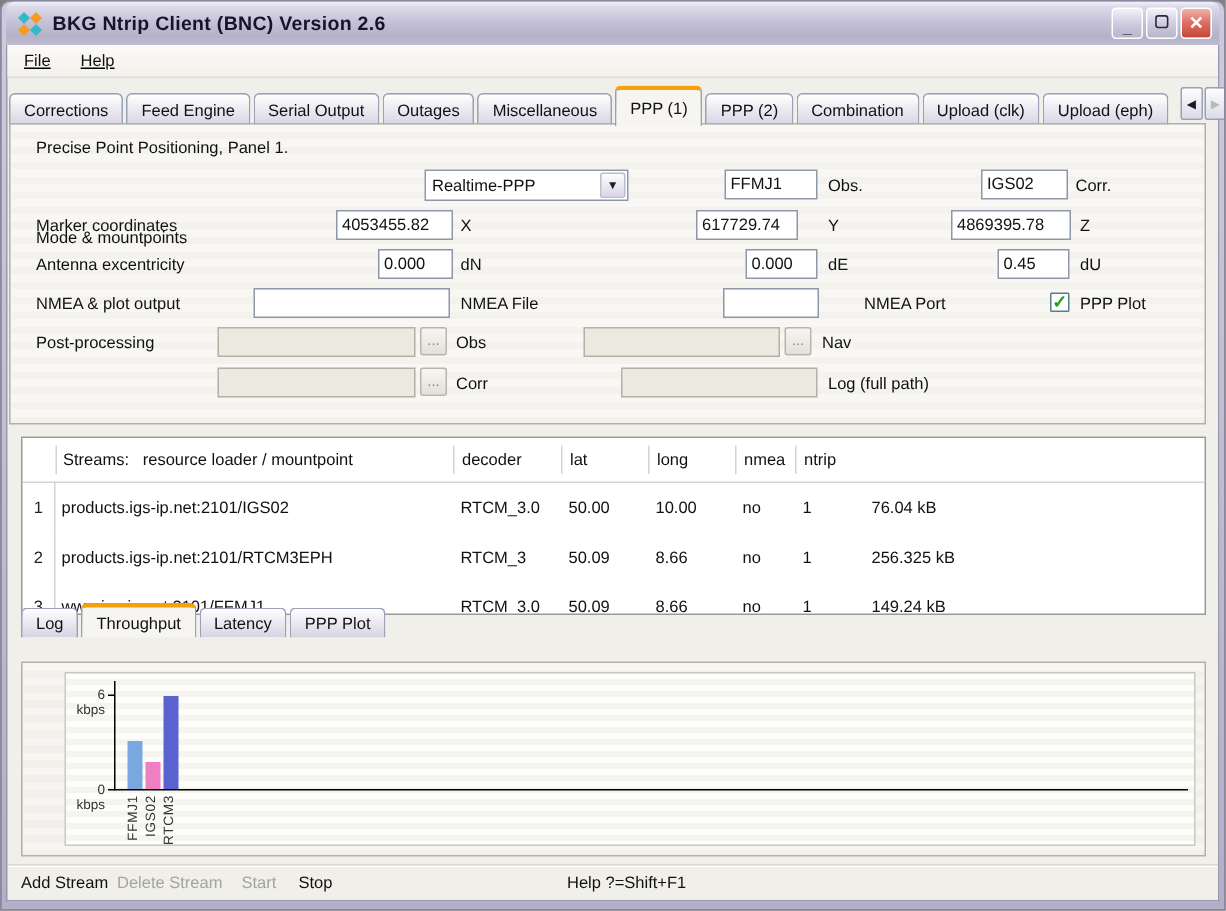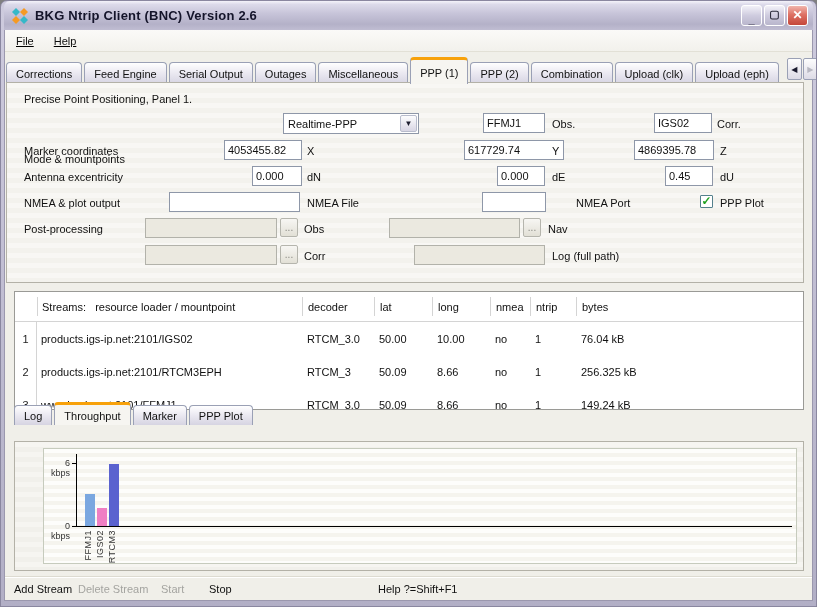--- a/index.html
+++ b/index.html
@@ -156,21 +156,21 @@
             </span>
         </div>
         <input class="field" style="left: 476px; top: 30px; width: 62px;" value="FFMJ1">
         <div class="lab" style="left:545px;top:35px;">Obs.</div>
         <input class="field" style="left: 647px; top: 30px; width: 58px;" value="IGS02">
         <div class="lab" style="left:710px;top:35px;">Corr.</div>
 
         <div class="lab" style="left:17px;top:62px;">Marker coordinates</div>
         <input class="field" style="left: 217px; top: 57px; width: 78px;" value="4053455.82">
         <div class="lab" style="left:300px;top:62px;">X</div>
-        <input class="field" style="left: 457px; top: 57px; width: 100px;" value="617729.74">
+        <input class="field" style="left: 457px; top: 57px; width: 68px;" value="617729.74">
         <div class="lab" style="left:545px;top:62px;">Y</div>
         <input class="field" style="left: 627px; top: 57px; width: 80px;" value="4869395.78">
         <div class="lab" style="left:713px;top:62px;">Z</div>
 
         <div class="lab" style="left:17px;top:88px;">Antenna excentricity</div>
         <input class="field" style="left: 245px; top: 83px; width: 50px;" value="0.000">
         <div class="lab" style="left:300px;top:88px;">dN</div>
         <input class="field" style="left: 490px; top: 83px; width: 48px;" value="0.000">
         <div class="lab" style="left:545px;top:88px;">dE</div>
         <input class="field" style="left: 658px; top: 83px; width: 48px;" value="0.45">
@@ -203,21 +203,20 @@
 
       <div class="streams">
         <div class="t-row t-head">
           <div class="hc"></div>
           <div class="hc mount-h">Streams:   resource loader / mountpoint</div>
           <div class="hc sep">decoder</div>
           <div class="hc sep">lat</div>
           <div class="hc sep">long</div>
           <div class="hc sep">nmea</div>
           <div class="hc sep">ntrip</div>
-          <div class="hc sep">bytes</div>
         </div>
         <div class="t-row t-data">
           <div class="num">1</div>
           <div class="cell mount">products.igs-ip.net:2101/IGS02</div>
           <div class="cell">RTCM_3.0</div>
           <div class="cell">50.00</div>
           <div class="cell">10.00</div>
           <div class="cell">no</div>
           <div class="cell">1</div>
           <div class="cell">76.04 kB</div>
@@ -240,21 +239,21 @@
           <div class="cell">8.66</div>
           <div class="cell">no</div>
           <div class="cell">1</div>
           <div class="cell">149.24 kB</div>
         </div>
       </div>
 
       <div class="btabs">
         <div class="tab">Log</div>
         <div class="tab active">Throughput</div>
-        <div class="tab">Marker</div>
+        <div class="tab">Latency</div>
         <div class="tab">PPP Plot</div>
       </div>
 
       <div class="bottom-pane">
         <div class="chart-canvas">
           <div class="ylab" style="top:9px;">6 kbps</div>
           <div class="ylab" style="top:72px;">0 kbps</div>
           <div class="ytick" style="top:14px;"></div>
           <div class="ytick" style="top:77px;"></div>
           <div class="axis-v"></div>
@@ -269,19 +268,19 @@
               <div class="bar-label" style="left: 51px; top: 81px; position: absolute;">IGS02</div>
               <div class="bar-label" style="left: 63px; top: 81px; position: absolute;">RTCM3</div>
             </div>
         </div>
       </div>
 
       <div class="statusbar">
         <div class="sbtn" style="left:9px;">Add Stream</div>
         <div class="sbtn disabled" style="left:73px;">Delete Stream</div>
         <div class="sbtn disabled" style="left:156px;">Start</div>
-        <div class="sbtn" style="left:204px;">Stop</div>
+        <div class="sbtn" style="left:194px;">Stop</div>
         <div class="shelp" style="left:359px;padding-left:14px;">Help ?=Shift+F1</div>
       </div>
 
     </div>
   </div>
 </div>
 
 </body></html>

